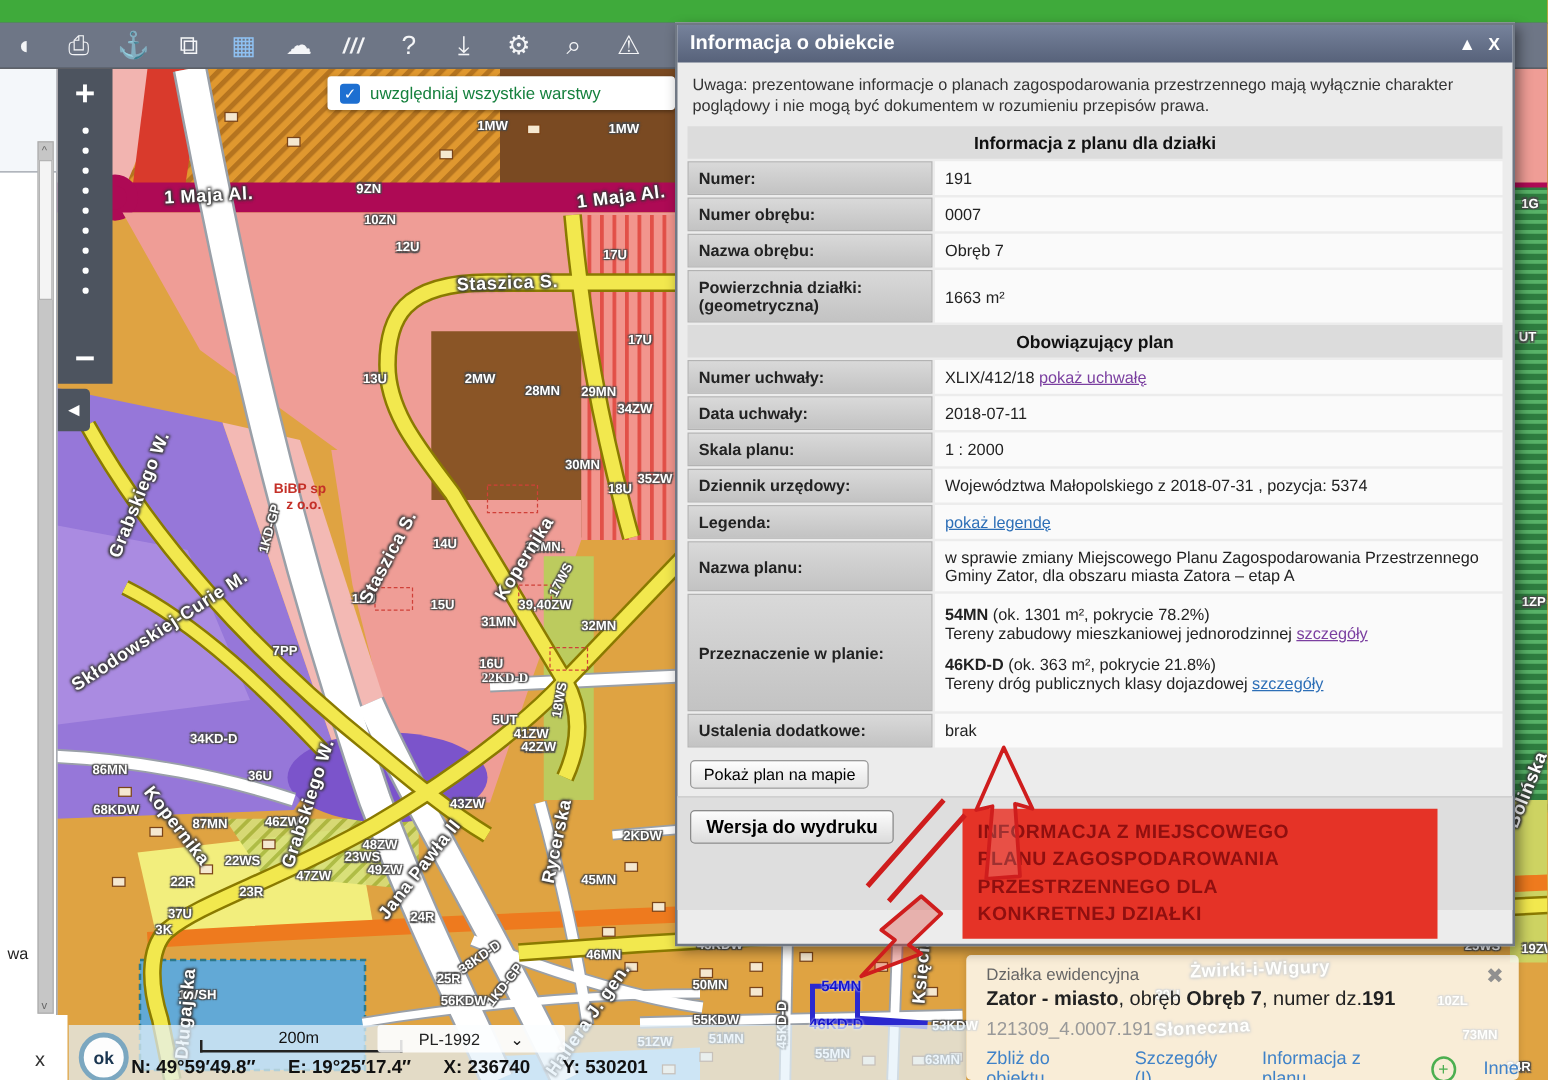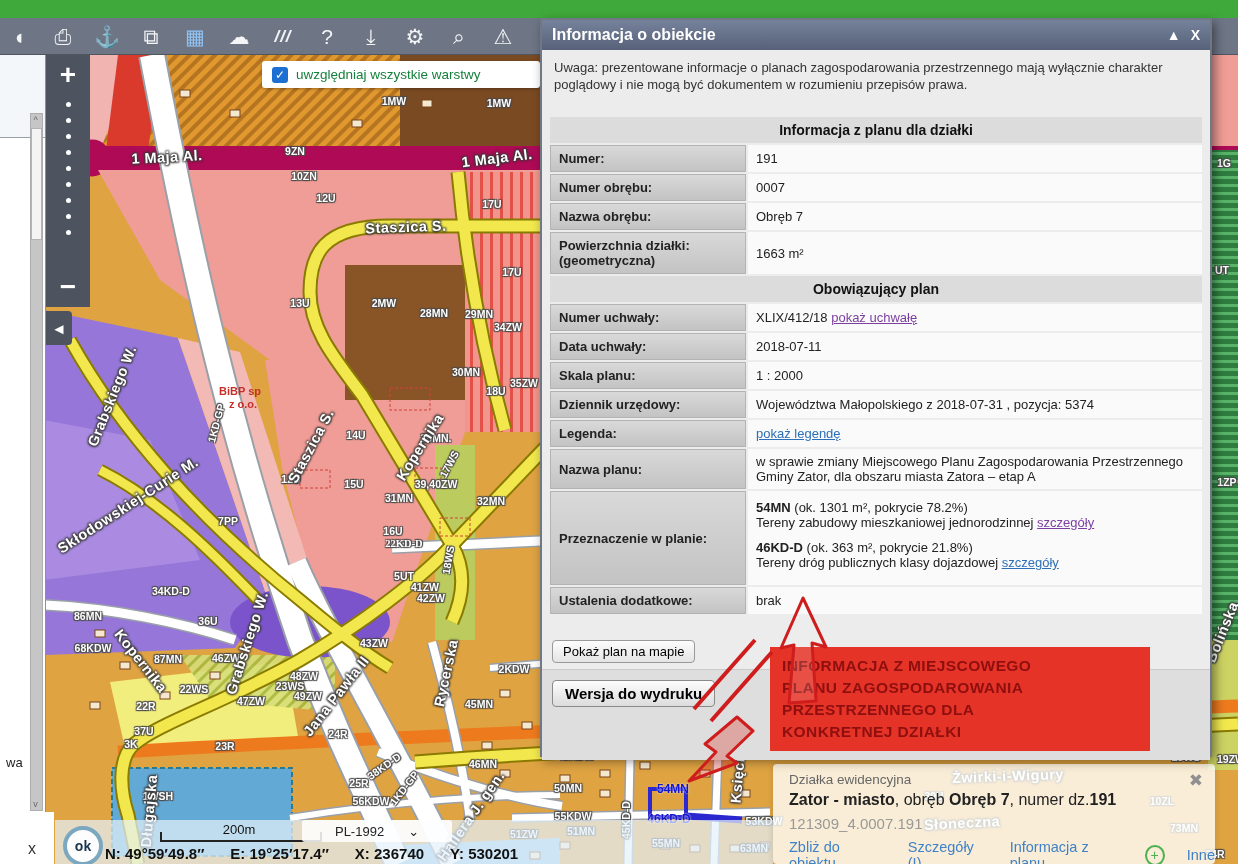--- a/index.html
+++ b/index.html
@@ -49,21 +49,21 @@
            display:flex;align-items:center;justify-content:center;cursor:pointer;}
   #layerlabel{font-size:13.5px;color:#15803d;}
   
   #dialog{left:540px;top:18px;width:672px;height:739px;background:#ececec;z-index:10;
           border:2px solid #707884;box-shadow:3px 4px 10px rgba(0,0,0,.45);box-sizing:border-box;}
   #dlg-title{height:30px;background:linear-gradient(#76829b,#57627a);display:flex;align-items:center;
              padding:0 10px;color:#fff;font-weight:bold;font-size:16px;}
   #dlg-title .sp{flex:1;}
   .dlg-btn{color:#fff;font-weight:bold;font-size:14px;margin-left:10px;cursor:pointer;}
   #dlg-notice{font-size:13px;color:#333;padding:9px 12px 6px;line-height:17px;}
-  table.info{border-collapse:separate;border-spacing:2px;width:656px;margin:16px 6px;font-size:13px;color:#222;}
+  table.info{border-collapse:separate;border-spacing:2px;width:656px;margin:0 6px;font-size:13px;color:#222;}
   table.info td{padding:5px 8px;vertical-align:middle;}
   td.lbl{width:178px;background:linear-gradient(#d9d9d9,#c3c3c3);border:1px solid #b3b3b3;
          font-weight:bold;white-space:pre-line;}
   td.val{background:#fafafa;}
   td.sect{background:#dcdcdc;text-align:center;font-weight:bold;font-size:14px;color:#111;}
   a.lnk{color:#2d6fb7;text-decoration:underline;cursor:pointer;}
   a.lnk.visited{color:#7b3fa0;}
   .dest{margin:4px 0 10px;}
   .dest b{font-size:13px;}
   #dlg-buttons{padding:8px 10px 6px;}
@@ -246,41 +246,41 @@
       <span class="mlab z" style="left: 479px; top: 328px;">35ZW</span>
       <span class="mlab z" style="left: 421px; top: 317px;">30MN</span>
       <span class="mlab z" style="left: 451px; top: 336px;">18U</span>
       <span class="mlab z" style="left: 349px; top: 46px;">1MW</span>
       <span class="mlab z" style="left: 454px; top: 48px;">1MW</span>
       <span class="mlab z" style="left: 311px; top: 380px;">14U</span>
       <span class="mlab z" style="left: 309px; top: 429px;">15U</span>
       <span class="mlab z" style="left: 246px; top: 424px;">12U</span>
       <span class="mlab z" style="left: 391px; top: 383px;">30MN.</span>
       <span class="mlab z" style="left: 354px; top: 443px;">31MN</span>
-      <span class="mlab z" style="left: 446px; top: 446px;">32MN</span>
+      <span class="mlab z" style="left: 434px; top: 446px;">32MN</span>
       <span class="mlab z" style="left: 391px; top: 429px;">39,40ZW</span>
       <span class="mlab z" style="left: 348px; top: 476px;">16U</span>
       <span class="mlab z" style="left: 359px; top: 488px; font-family: Liberation Serif, serif;">22KD-D</span>
       <span class="mlab z" style="left: 183px; top: 466px;">7PP</span>
       <span class="mlab z" style="left: 359px; top: 521px;">5UT</span>
       <span class="mlab z" style="left: 380px; top: 532px;">41ZW</span>
       <span class="mlab z" style="left: 386px; top: 543px;">42ZW</span>
       <span class="mlab z" style="left: 126px; top: 536px;">34KD-D</span>
       <span class="mlab z" style="left: 43px; top: 561px;">86MN</span>
       <span class="mlab z" style="left: 48px; top: 593px;">68KDW</span>
       <span class="mlab z" style="left: 123px; top: 604px;">87MN</span>
       <span class="mlab z" style="left: 163px; top: 566px;">36U</span>
       <span class="mlab z" style="left: 181px; top: 603px;">46ZW</span>
       <span class="mlab z" style="left: 259px; top: 621px;">48ZW</span>
       <span class="mlab z" style="left: 245px; top: 631px;">23WS</span>
       <span class="mlab z" style="left: 263px; top: 641px;">49ZW</span>
       <span class="mlab z" style="left: 329px; top: 588px;">43ZW</span>
       <span class="mlab z" style="left: 149px; top: 634px;">22WS</span>
       <span class="mlab z" style="left: 101px; top: 651px;">22R</span>
-      <span class="mlab z" style="left: 180px; top: 659px; margin-top: 32px;">23R</span>
+      <span class="mlab z" style="left: 156px; top: 659px;">23R</span>
       <span class="mlab z" style="left: 206px; top: 646px;">47ZW</span>
       <span class="mlab z" style="left: 99px; top: 676px;">37U</span>
       <span class="mlab z" style="left: 86px; top: 689px;">3K</span>
       <span class="mlab z" style="left: 293px; top: 679px;">24R</span>
       <span class="mlab z" style="left: 434px; top: 649px;">45MN</span>
       <span class="mlab z" style="left: 469px; top: 614px;">2KDW</span>
       <span class="mlab z" style="left: 438px; top: 709px;">46MN</span>
       <span class="mlab z" style="left: 314px; top: 728px;">25R</span>
       <span class="mlab z" style="left: 326px; top: 746px;">56KDW</span>
       <span class="mlab z" style="left: 113px; top: 741px;">1WSH</span>

